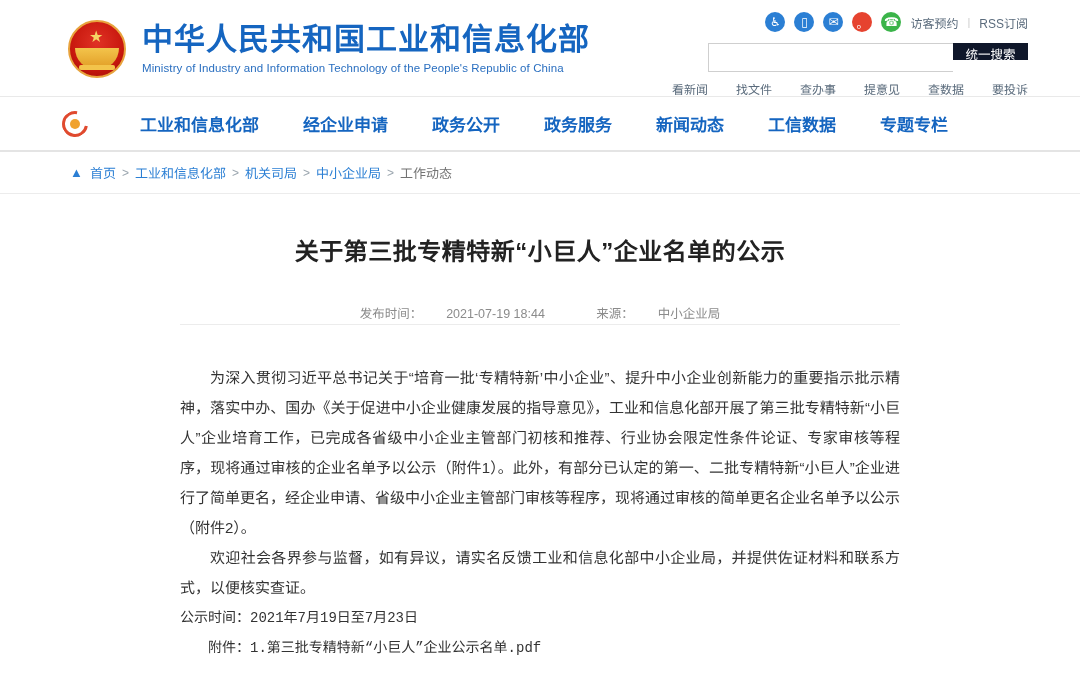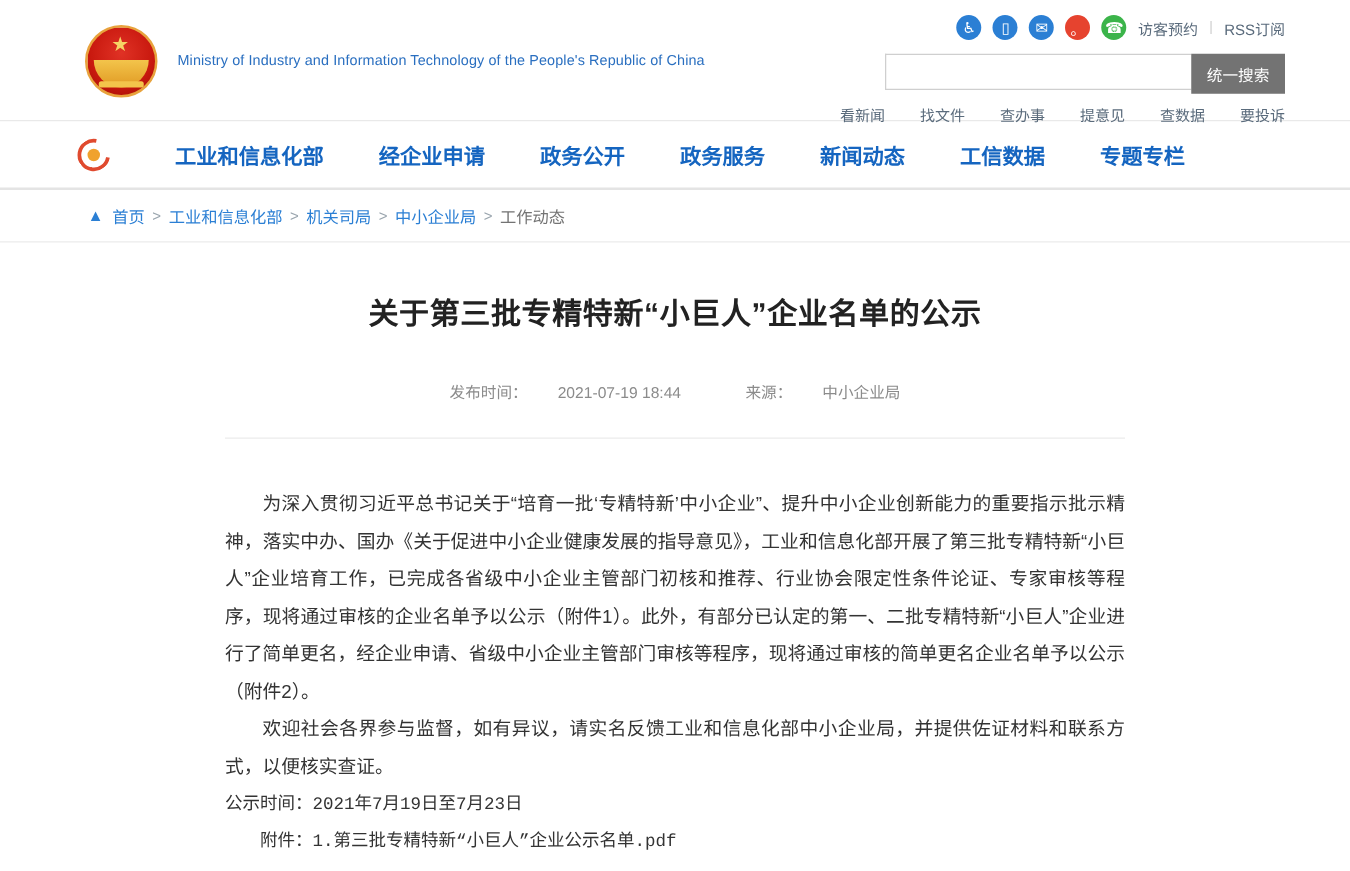--- a/index.html
+++ b/index.html
@@ -121,22 +121,22 @@
     height: 29px;
     border: 1px solid #cfcfcf;
     border-right: none;
     padding: 0 8px;
     font-size: 12px;
     color: #333;
     outline: none;
   }
   .search-btn {
     width: 75px;
-    height: 32px;
-    background: #737373;
+    height: 17px;
+    background: #0f172a;
     color: #fff;
     border: none;
     font-size: 12.5px;
     cursor: pointer;
     font-family: inherit;
   }
   .quick-links {
     display: flex;
     justify-content: flex-end;
     gap: 28px;
@@ -228,21 +228,21 @@
     color: #222;
     text-align: center;
     line-height: 36px;
     letter-spacing: 0.5px;
   }
   .meta {
     margin-top: 33px;
     text-align: center;
     font-size: 12.5px;
     color: #8b8b8b;
-    padding-bottom: 28px;
+    padding-bottom: 2px;
     border-bottom: 1px solid #ececec;
   }
   .meta span { margin: 0 12px; }
 
   .body {
     margin-top: 38px;
     font-size: 15px;
     color: #333;
     line-height: 30px;
     text-align: justify;
@@ -258,20 +258,21 @@
 <div class="header">
 
   <div class="brand">
     <div class="emblem">
       <div class="circle"></div>
       <div class="gear"></div>
       <div class="star">★</div>
       <div class="bar"></div>
     </div>
     <div class="brand-text">
+      <div class="cn">中华人民共和国工业和信息化部</div>
       <div class="en">Ministry of Industry and Information Technology of the People's Republic of China</div>
     </div>
   </div>
 
   <div class="head-right">
     <div class="head-icons">
       <span class="hicon accessible">♿</span>
       <span class="hicon mobile">▯</span>
       <span class="hicon mail">✉</span>
       <span class="hicon weibo">。</span>

